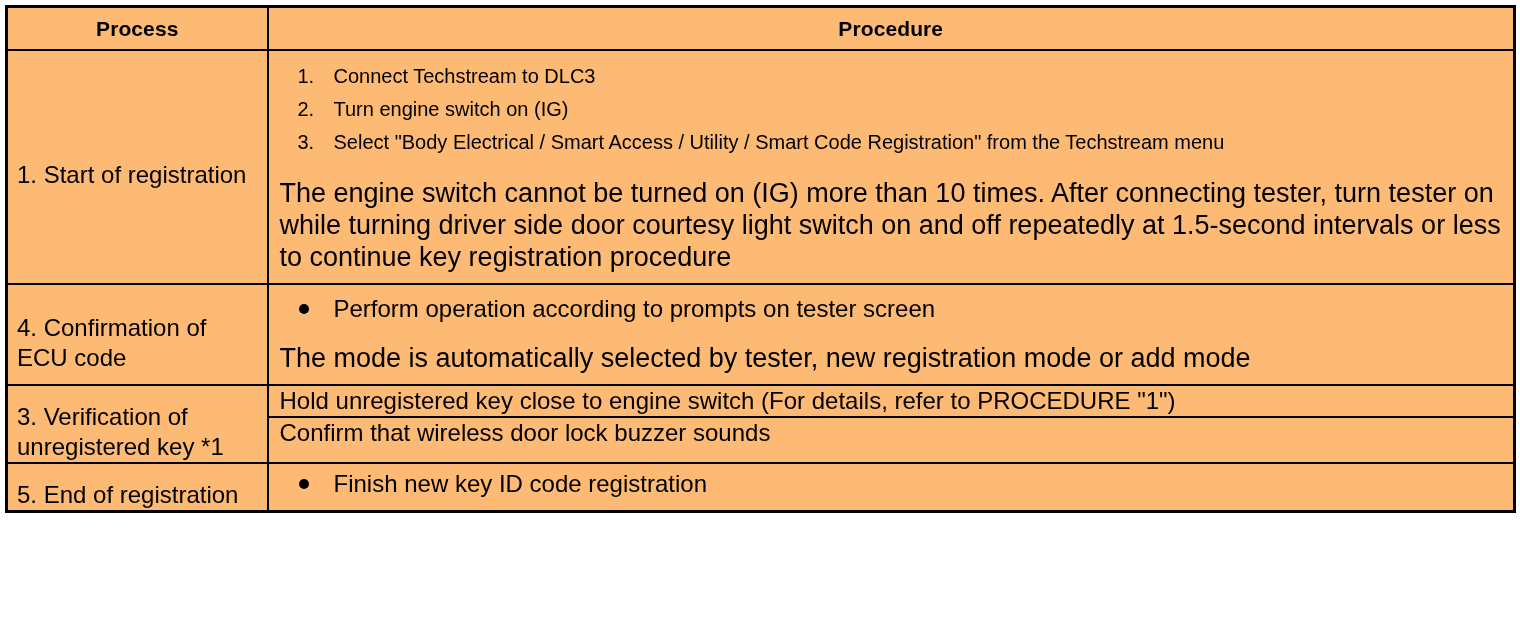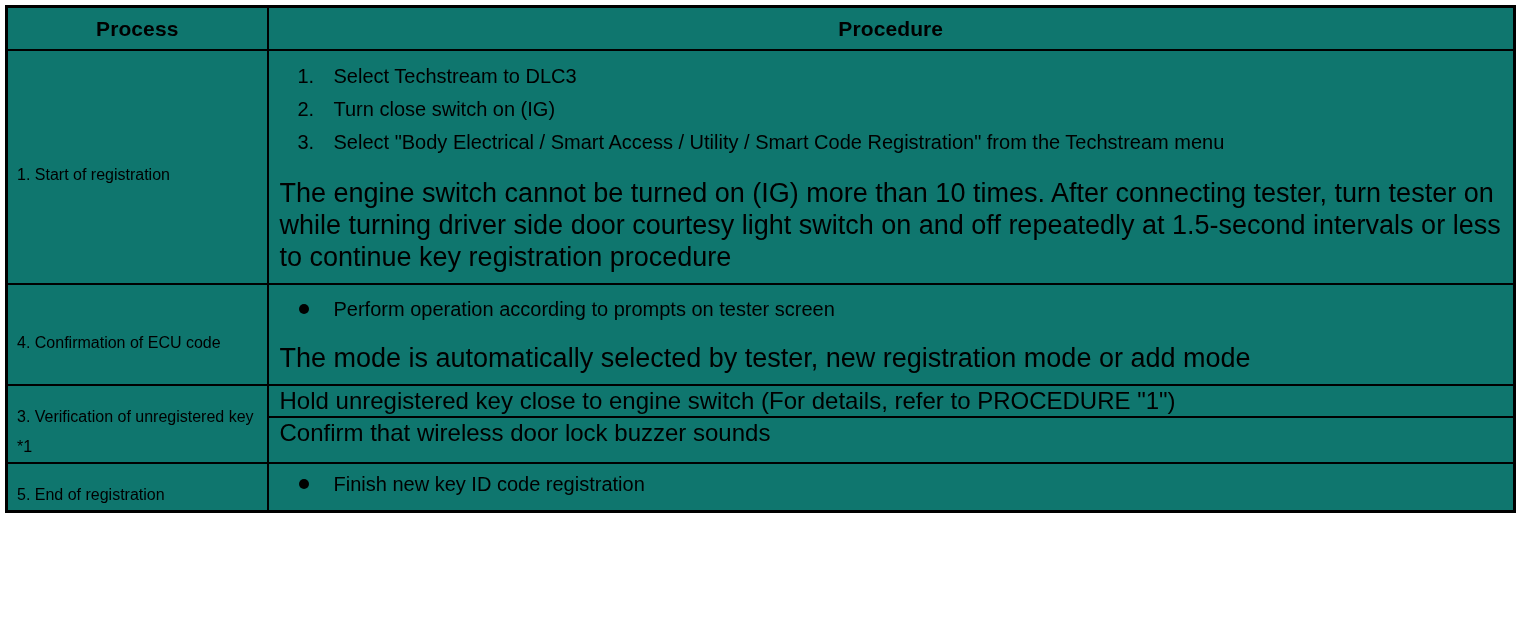--- a/index.html
+++ b/index.html
@@ -35,36 +35,36 @@
 
   
   table.proc-table {
     border: 3px solid #000000;
   }
 
   td, th {
     border: 2px solid #000000;
     padding: 0;
     vertical-align: top;
-    background: #0f766e;
+    background: #fdba74;
   }
 
   
   th.hdr {
     height: 41px;
     font-size: 21px;
     font-weight: bold;
     text-align: center;
     vertical-align: middle;
     letter-spacing: 0.1px;
   }
 
   
   td.process {
-    font-size: 16px;
+    font-size: 24px;
     line-height: 30px;
     padding: 16px 6px 0 9px;
     vertical-align: middle;
   }
 
   
   td.procedure {
     font-size: 20px;
     line-height: 30px;
     padding: 0;
@@ -102,21 +102,21 @@
   
   ul.bullist {
     list-style: none;
     margin: 0;
     padding: 0;
   }
   ul.bullist li {
     position: relative;
     padding-left: 54px;
     line-height: 30px;
-    font-size: 20px;
+    font-size: 24px;
   }
   ul.bullist li .dot {
     position: absolute;
     left: 19px;
     top: 50%;
     margin-top: -5px;
     width: 10px;
     height: 10px;
     border-radius: 50%;
     background: #000000;
@@ -167,25 +167,25 @@
 
     <tbody>
 
       <tr>
         <td class="process">1. Start of registration</td>
         <td class="procedure">
           <div class="pad-box">
             <ol class="numlist">
               <li>
                 <span class="num">1.</span>
-                <span>Select Techstream to DLC3</span>
+                <span>Connect Techstream to DLC3</span>
               </li>
               <li>
                 <span class="num">2.</span>
-                <span>Turn close switch on (IG)</span>
+                <span>Turn engine switch on (IG)</span>
               </li>
               <li>
                 <span class="num">3.</span>
                 <span>Select "Body Electrical / Smart Access / Utility / Smart Code Registration" from the Techstream menu</span>
               </li>
             </ol>
             <p class="note">The engine switch cannot be turned on (IG) more than 10 times. After connecting tester, turn tester on while turning driver side door courtesy light switch on and off repeatedly at 1.5-second intervals or less to continue key registration procedure</p>
           </div>
         </td>
       </tr>

